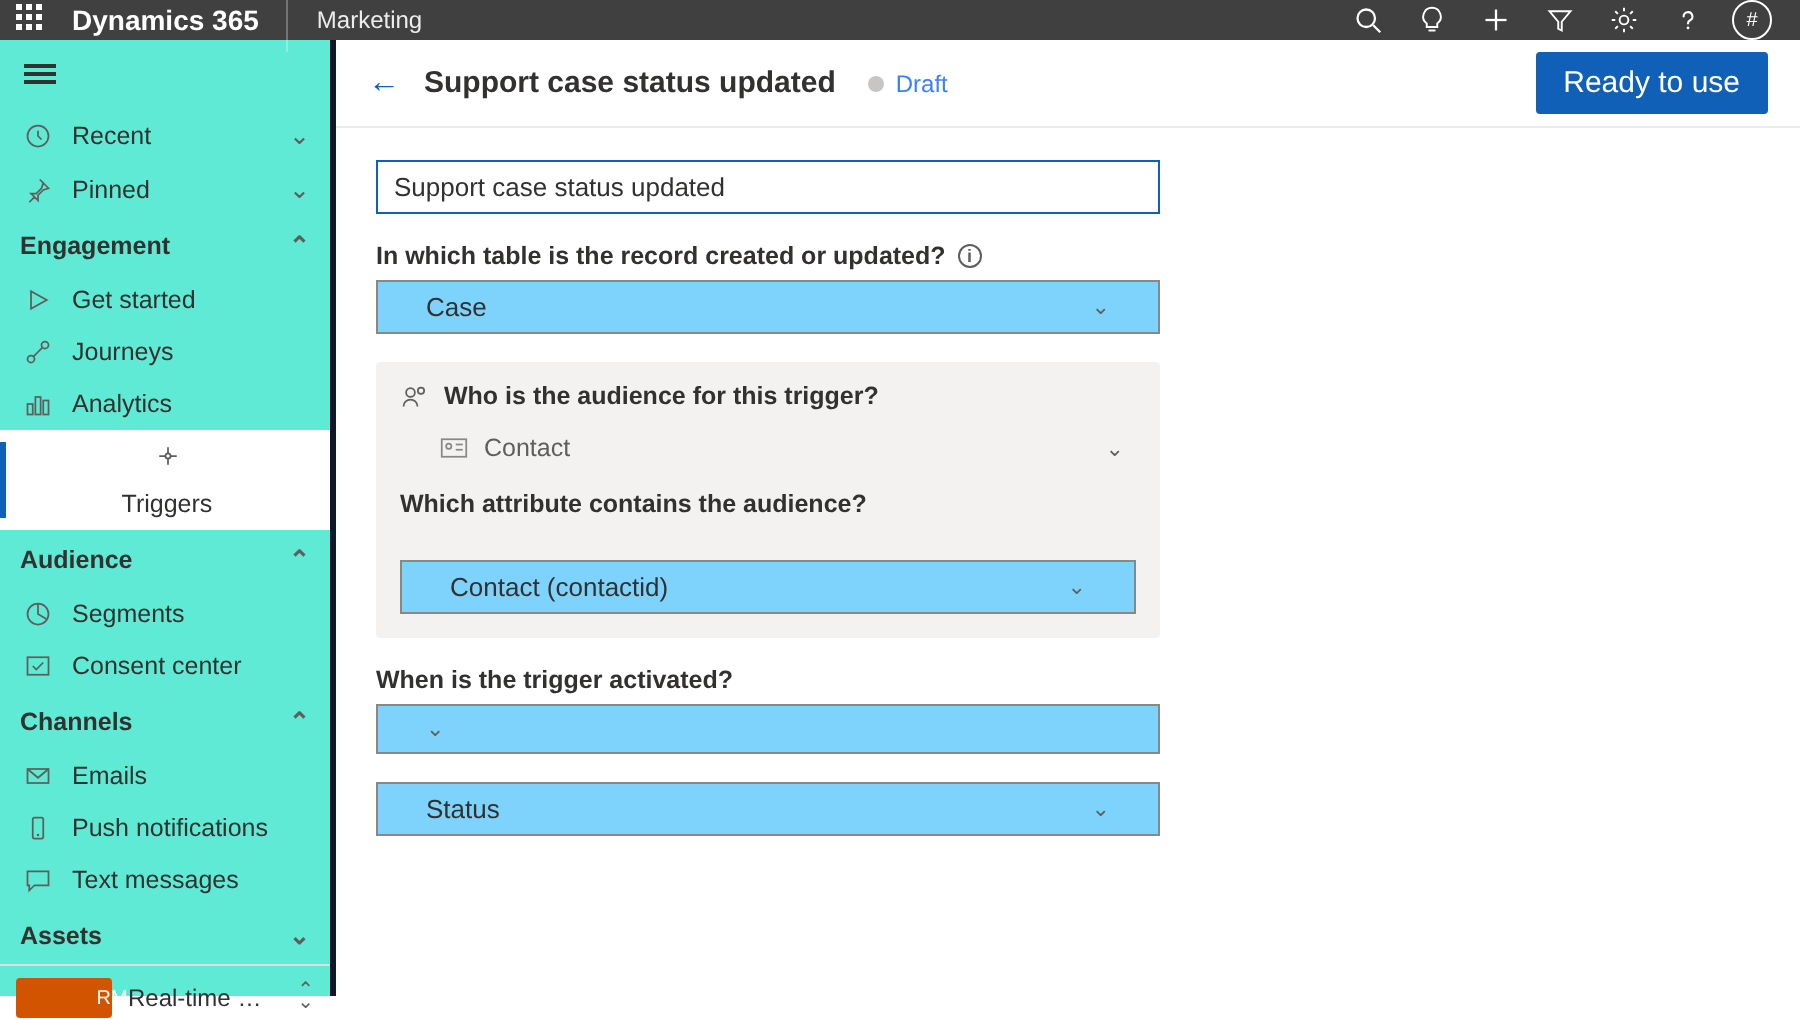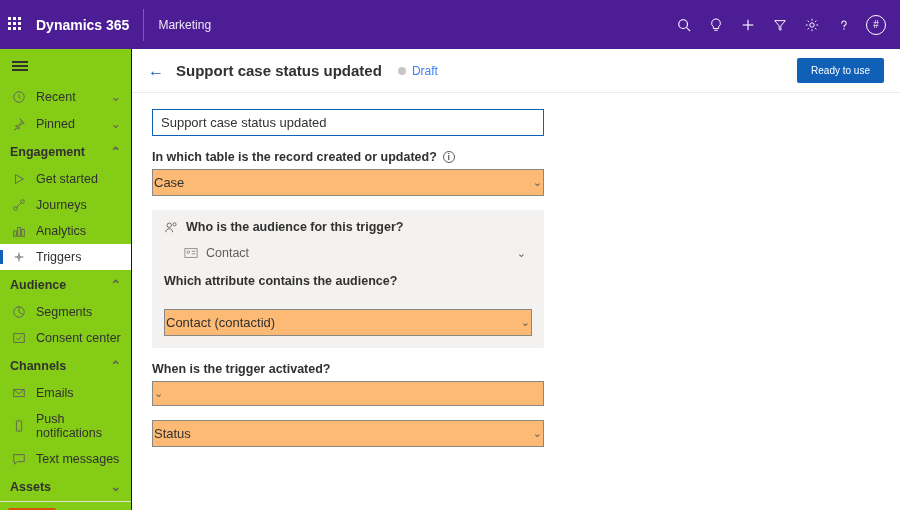--- a/index.html
+++ b/index.html
@@ -8,22 +8,22 @@
     font-family: "Segoe UI", -apple-system, sans-serif;
     font-size: 13px;
     color: #323130;
     background: #fff;
     width: 900px;
     height: 510px;
     overflow: hidden;
   }
   
   .topbar {
-    height: 49px;
-    background: #4c1d95;
+    height: 20px;
+    background: #404040;
     color: #fff;
     display: flex;
     align-items: center;
     padding: 0 8px;
   }
   .waffle {
     width: 16px; height: 16px;
     display: grid;
     grid-template-columns: repeat(3,3px);
     grid-template-rows: repeat(3,3px);
@@ -42,23 +42,23 @@
     color: #fff;
   }
   .avatar-circle {
     width: 20px; height: 20px; border-radius: 50%;
     border: 1px solid #fff; display: flex; align-items: center; justify-content: center;
     font-size: 10px;
   }
   
   .shell { display: flex; height: calc(510px - 32px); }
   .sidebar {
-    width: 132px;
-    background: #84cc16;
-    border-right: 1px solid #0f172a;
+    width: 168px;
+    background: #5eead4;
+    border-right: 3px solid #0f172a;
     display: flex;
     flex-direction: column;
     font-size: 12.5px;
   }
   .hamburger {
     padding: 10px 12px;
     cursor: pointer;
   }
   .hamburger div { width: 16px; height: 2px; background: #323130; margin: 2px 0; }
   .nav-section-header {
@@ -69,20 +69,21 @@
   }
   .nav-item {
     display: flex; align-items: center;
     padding: 6px 10px 6px 12px;
     cursor: pointer;
     gap: 10px;
     position: relative;
   }
   .nav-item.selected {
     background: #fff;
+    flex-direction: column;
   }
   .nav-item.selected::before {
     content: "";
     position: absolute;
     left: 0; top: 6px; bottom: 6px;
     width: 3px;
     background: #1160b7;
   }
   .nav-icon { width: 14px; display: flex; justify-content: center; color: #605e5c;}
   .chev { color: #605e5c; }
@@ -114,21 +115,21 @@
   }
   .back-arrow { cursor: pointer; color: #1160b7; font-size: 16px;}
   .page-title { font-weight: 600; font-size: 15px; }
   .status-chip { display: flex; align-items: center; gap: 6px; color: #3b82f6; font-size: 12px; margin-left: 4px;}
   .status-dot { width: 8px; height: 8px; border-radius: 50%; background: #c8c6c4; }
   .pageheader-spacer { flex: 1; }
   .primary-btn {
     background: #1160b7; color: #fff;
     border: none;
     padding: 7px 14px;
-    font-size: 10px;
+    font-size: 15px;
     border-radius: 2px;
     cursor: pointer;
   }
   .form-area {
     padding: 16px 20px;
     overflow: auto;
   }
   .field { margin-bottom: 14px; max-width: 392px;}
   .field-label { font-size: 12.5px; font-weight: 600; margin-bottom: 5px; display: flex; align-items: center; gap: 6px;}
   .info-icon {
@@ -140,22 +141,22 @@
     width: 100%;
     border: 1.5px solid #1160b7;
     padding: 5px 8px;
     font-size: 13px;
     color: #323130;
     outline: none;
   }
   .select-like {
     width: 100%;
     border: 1px solid #8a8886;
-    background: #fdba74;
-    padding: 5px 1px;
+    background: #7dd3fc;
+    padding: 5px 24px;
     font-size: 13px;
     display: flex; align-items: center; justify-content: space-between;
     cursor: pointer;
   }
   .select-chev { color: #605e5c; font-size: 11px;}
   .audience-panel {
     background: #f3f2f1;
     border-radius: 2px;
     padding: 10px 12px 12px;
     margin-bottom: 14px;

